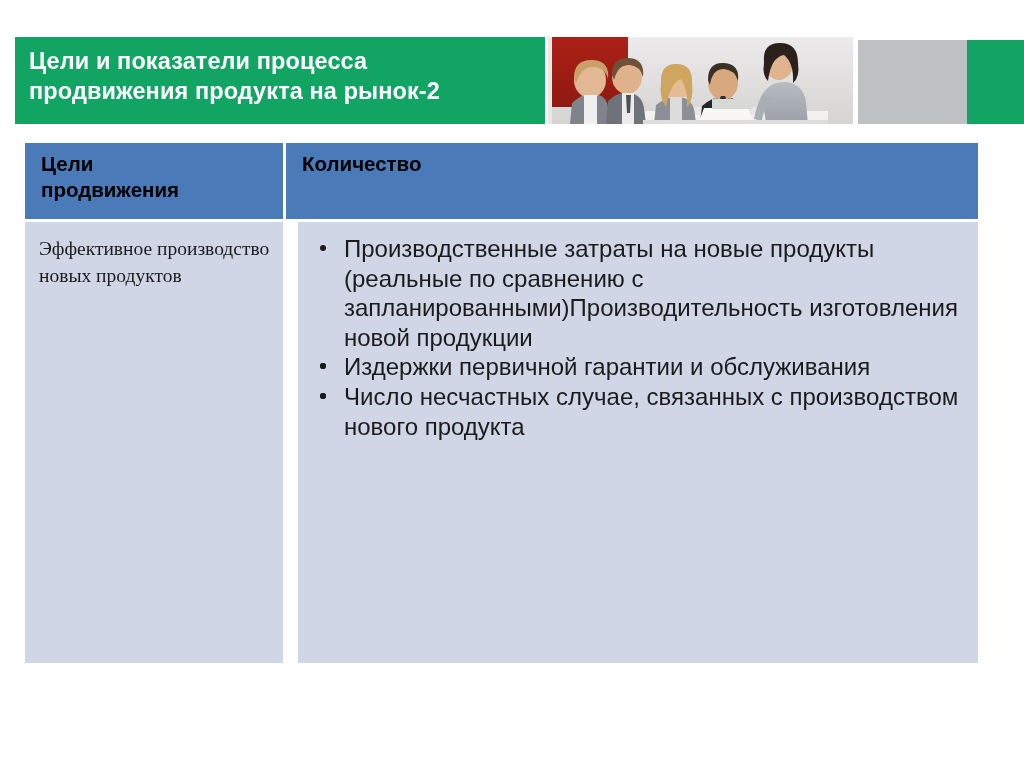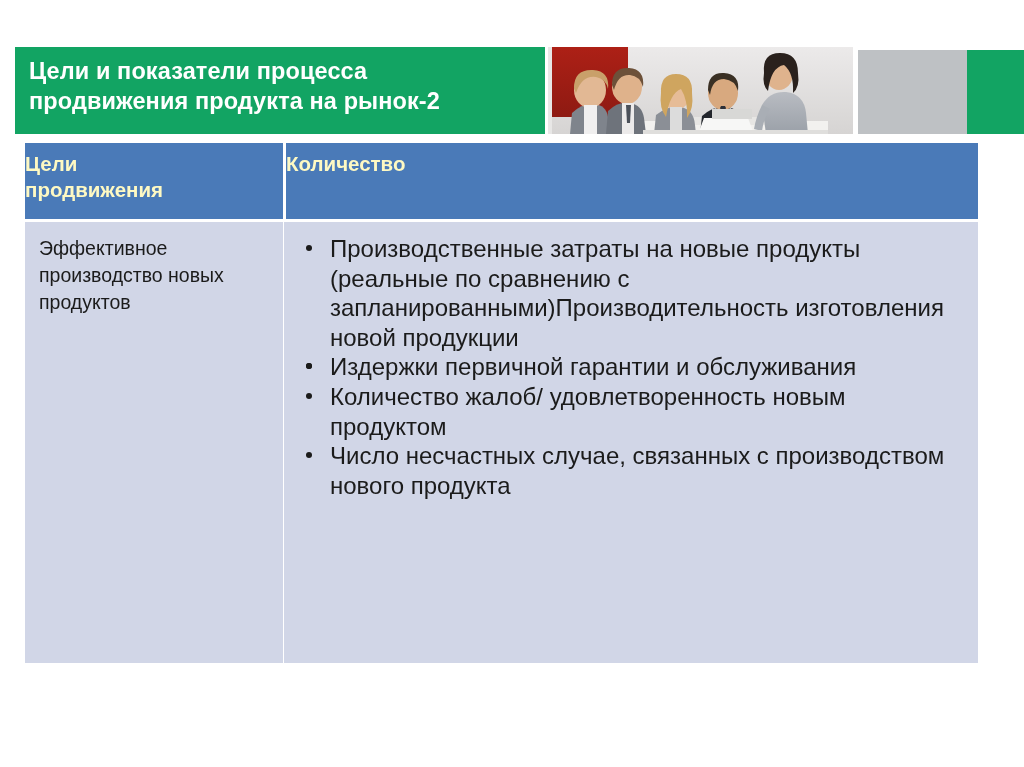--- a/index.html
+++ b/index.html
@@ -21,21 +21,21 @@
     left: 0; top: 0;
     width: 1024px;
     height: 767px;
     background: #ffffff;
   }
 
   
   .header-band {
     position: absolute;
     left: 15px;
-    top: 47px;
+    top: 37px;
     width: 997px;
     height: 109px;
   }
 
   .title-block {
     position: absolute;
     left: 0;
     top: 0;
     width: 530px;
     height: 87px;
@@ -97,38 +97,39 @@
     flex: 0 0 258px;
     box-sizing: border-box;
   }
   .th-ind, .td-ind {
     flex: 1 1 auto;
     box-sizing: border-box;
   }
 
   .th-goals, .th-ind {
     background: #4a7ab8;
-    color: #fef9c3;
+    color: #000000;
     font-size: 20.5px;
     font-weight: bold;
     line-height: 26px;
-    padding: 8px 12px 10px 0;
+    padding: 8px 12px 10px 16px;
     height: 76px;
   }
   .th-goals { margin-right: 3px; }
 
   .td-goals, .td-ind {
     background: #d1d6e7;
     color: #1b1b1b;
     font-size: 19.5px;
     line-height: 27px;
   }
   .td-goals {
-    margin-right: 1px;
+    margin-right: 15px;
     padding: 13px 8px 18px 14px;
+    font-family: Liberation Serif, serif;
   }
   .td-ind {
     padding: 12px 10px 14px 10px;
   }
 
   .body-row { margin-top: 3px; height: 441px; }
 
   
   ul.ind-list {
     list-style: none;
@@ -244,21 +245,20 @@
           </li>
           <li>
             <span class="bullet-dot"></span>
           </li>
           <li>
             <span class="bullet-dot"></span>
             <span>Издержки первичной гарантии и обслуживания</span>
           </li>
           <li>
             <span class="bullet-dot"></span>
-            <span>Количество жалоб/ удовлетворенность новым продуктом</span>
           </li>
           <li>
             <span class="bullet-dot"></span>
             <span>Число несчастных случае, связанных с производством нового продукта</span>
           </li>
         </ul>
       </div>
     </div>
 
   </div>

